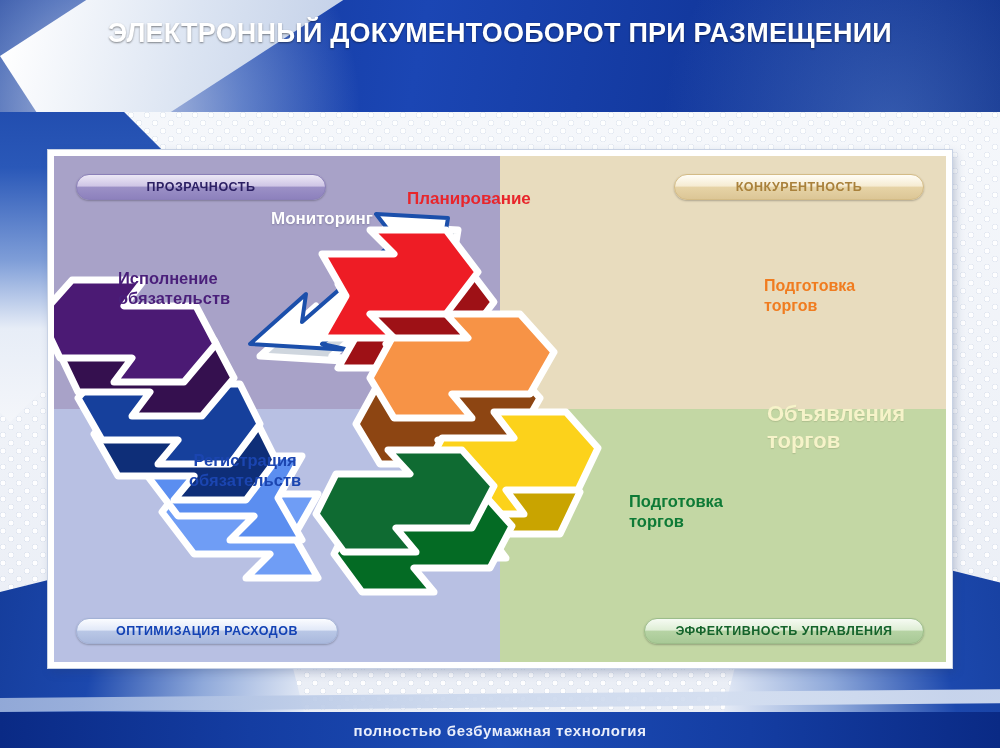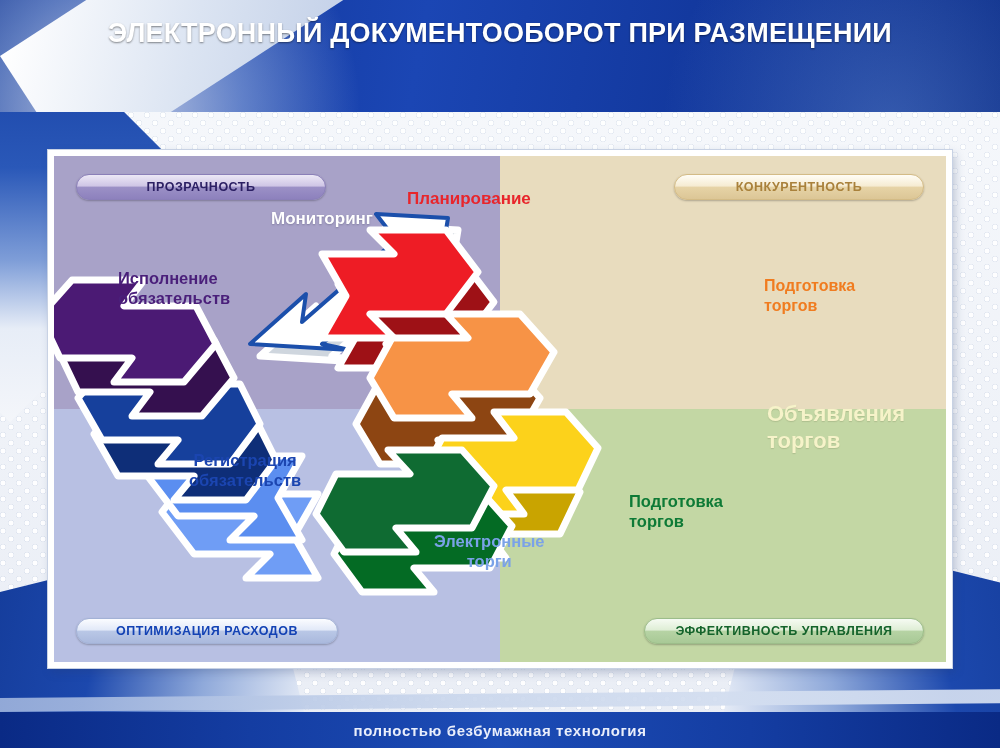--- a/index.html
+++ b/index.html
@@ -232,22 +232,20 @@
 
 
       <div class="lbl lbl-mon">Мониторинг</div>
       <div class="lbl lbl-plan">Планирование</div>
       <div class="lbl lbl-prep">Подготовка
 торгов</div>
       <div class="lbl lbl-ann">Объявления
 торгов</div>
       <div class="lbl lbl-cond">Подготовка
 торгов</div>
-      <div class="lbl lbl-etorg">Электронные
-торги</div>
       <div class="lbl lbl-reg">Регистрация
 обязательств</div>
       <div class="lbl lbl-exec">Исполнение
 обязательств</div>
 
       <div class="pill p-tl">ПРОЗРАЧНОСТЬ</div>
       <div class="pill p-tr">КОНКУРЕНТНОСТЬ</div>
       <div class="pill p-bl">ОПТИМИЗАЦИЯ РАСХОДОВ</div>
       <div class="pill p-br">ЭФФЕКТИВНОСТЬ УПРАВЛЕНИЯ</div>
 

